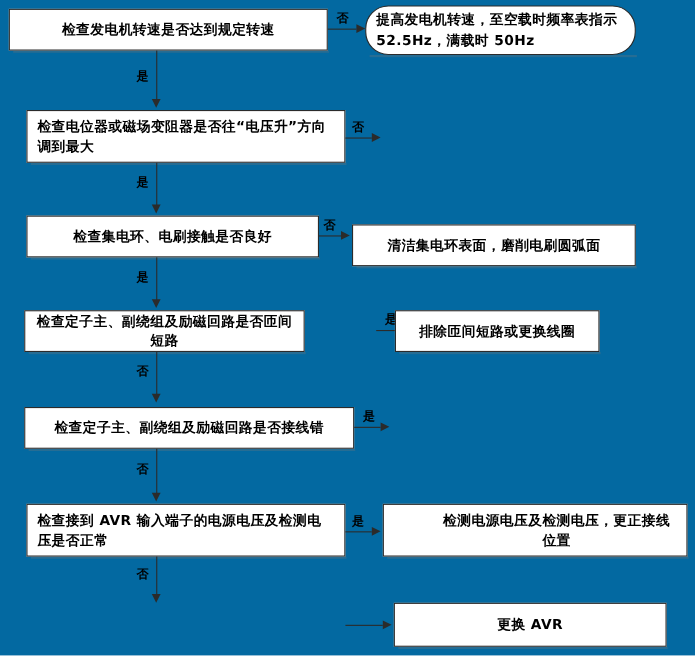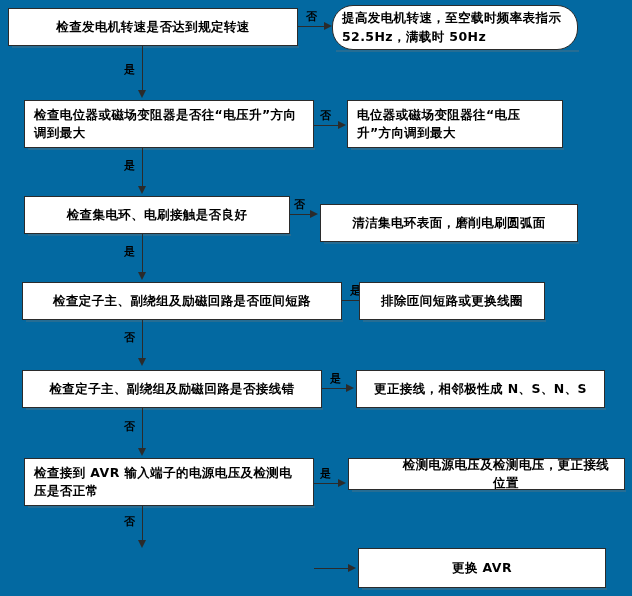--- a/index.html
+++ b/index.html
@@ -106,23 +106,20 @@
   <div class="edge-label" style="left:124px; top:64px;">是</div>
 
   <div class="box left" style="left:24px; top:100px; width:290px; height:48px;">
     <span class="box-text">检查电位器或磁场变阻器是否往“电压升”方向调到最大</span>
   </div>
 
   <div class="hline" style="left:314px; top:125px; width:24px;"></div>
   <div class="arrow-right" style="left:338px; top:120.5px;"></div>
   <div class="edge-label" style="left:320px; top:110px;">否</div>
 
-  <div class="box left" style="left:347px; top:100px; width:216px; height:48px;">
-    <span class="box-text">电位器或磁场变阻器往“电压升”方向调到最大</span>
-  </div>
 
   <div class="vline" style="left:142px; top:148px; height:40px;"></div>
   <div class="arrow-down" style="left:138.2px; top:186px;"></div>
   <div class="edge-label" style="left:124px; top:160px;">是</div>
 
   <div class="box center" style="left:24px; top:196px; width:266px; height:38px;">
     <span class="box-text">检查集电环、电刷接触是否良好</span>
   </div>
 
   <div class="hline" style="left:290px; top:214px; width:20px;"></div>
@@ -130,21 +127,21 @@
   <div class="edge-label" style="left:294px; top:199px;">否</div>
 
   <div class="box center" style="left:320px; top:204px; width:258px; height:38px;">
     <span class="box-text">清洁集电环表面，磨削电刷圆弧面</span>
   </div>
 
   <div class="vline" style="left:142px; top:234px; height:40px;"></div>
   <div class="arrow-down" style="left:138.2px; top:272px;"></div>
   <div class="edge-label" style="left:124px; top:246px;">是</div>
 
-  <div class="box center" style="left:22px; top:282px; width:320px; height:38px;text-align:center;">
+  <div class="box center" style="left:22px; top:282px; width:255px; height:38px;text-align:center;">
     <span class="box-text">检查定子主、副绕组及励磁回路是否匝间短路</span>
   </div>
 
   <div class="hline" style="left:342px; top:300px; width:26px;"></div>
   <div class="arrow-right" style="left:368px; top:295.5px;"></div>
   <div class="edge-label" style="left:350px; top:285px;">是</div>
 
   <div class="box center" style="left:359px; top:282px; width:186px; height:38px;">
     <span class="box-text">排除匝间短路或更换线圈</span>
   </div>
@@ -154,37 +151,34 @@
   <div class="edge-label" style="left:124px; top:332px;">否</div>
 
   <div class="box center" style="left:22px; top:370px; width:300px; height:38px;">
     <span class="box-text">检查定子主、副绕组及励磁回路是否接线错</span>
   </div>
 
   <div class="hline" style="left:322px; top:388px; width:24px;"></div>
   <div class="arrow-right" style="left:346px; top:383.5px;"></div>
   <div class="edge-label" style="left:330px; top:373px;">是</div>
 
-  <div class="box center" style="left:356px; top:370px; width:249px; height:38px;">
-    <span class="box-text">更正接线，相邻极性成 N、S、N、S</span>
-  </div>
 
   <div class="vline" style="left:142px; top:408px; height:42px;"></div>
   <div class="arrow-down" style="left:138.2px; top:448px;"></div>
   <div class="edge-label" style="left:124px; top:421px;">否</div>
 
   <div class="box left" style="left:24px; top:458px; width:290px; height:48px;">
     <span class="box-text">检查接到 AVR 输入端子的电源电压及检测电压是否正常</span>
   </div>
 
   <div class="hline" style="left:314px; top:483px; width:24px;"></div>
   <div class="arrow-right" style="left:338px; top:478.5px;"></div>
   <div class="edge-label" style="left:320px; top:468px;">是</div>
 
-  <div class="box center" style="left:348px; top:458px; width:277px; height:32px;padding-left:48px;">
+  <div class="box center" style="left:348px; top:458px; width:277px; height:48px;padding-left:48px;">
     <span class="box-text">检测电源电压及检测电压，更正接线位置</span>
   </div>
 
   <div class="vline" style="left:142px; top:506px; height:36px;"></div>
   <div class="arrow-down" style="left:138.2px; top:540px;"></div>
   <div class="edge-label" style="left:124px; top:516px;">否</div>
 
 
   <div class="hline" style="left:314px; top:568px; width:34px;"></div>
   <div class="arrow-right" style="left:348px; top:563.5px;"></div>

